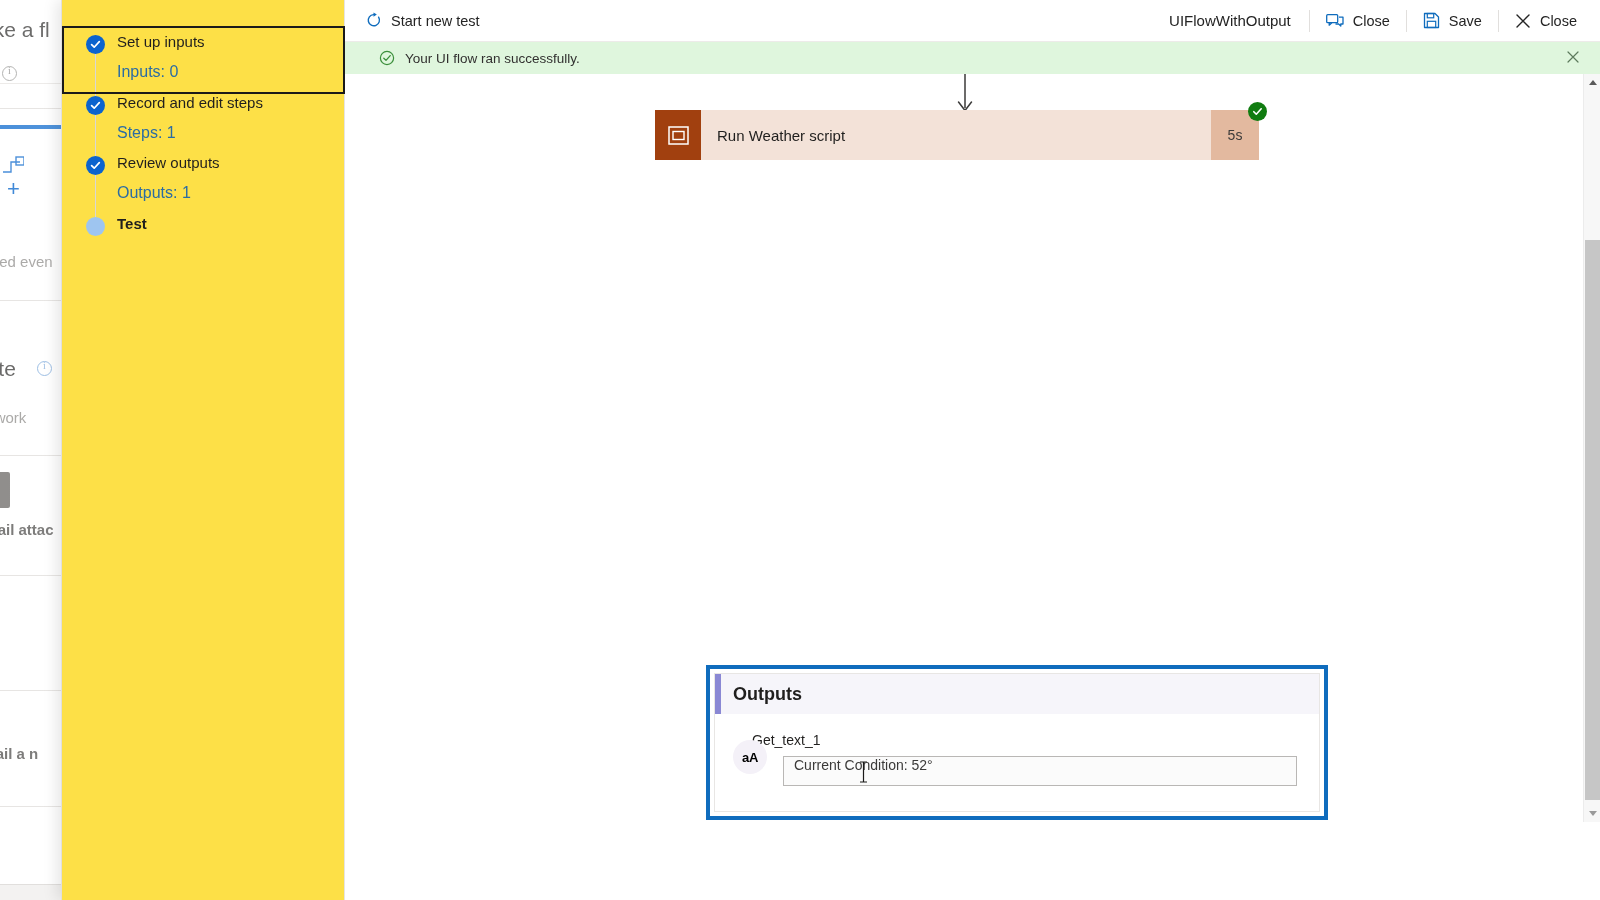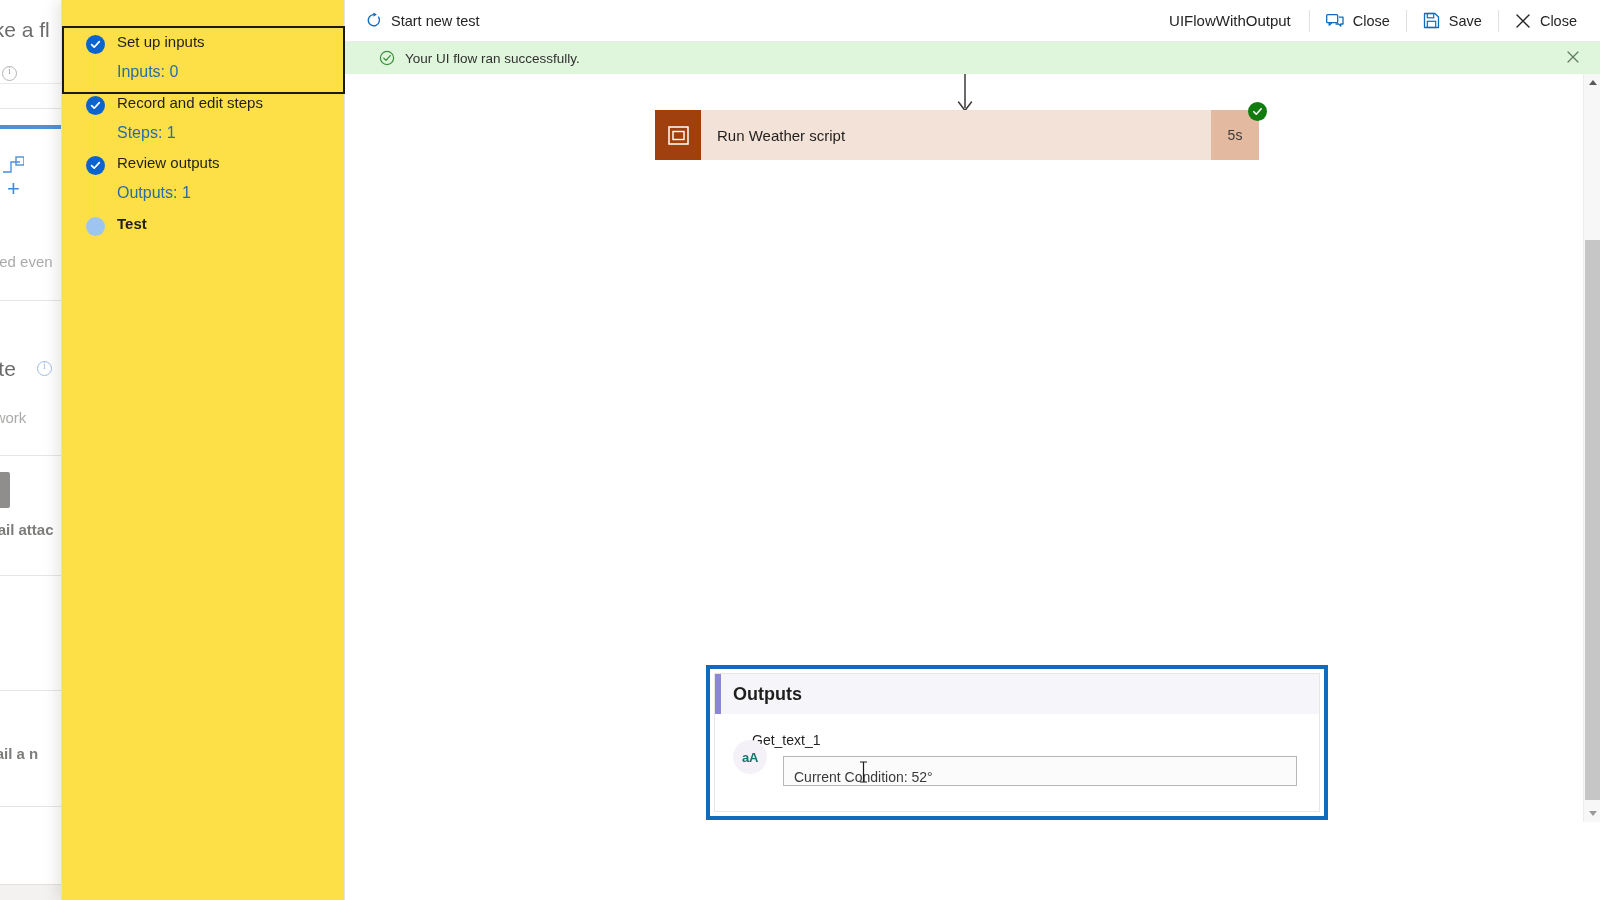--- a/index.html
+++ b/index.html
@@ -226,32 +226,32 @@
   .outputs-title {
     margin-left: 12px; font-size: 18px; font-weight: 700; color: #201f1e;
   }
   .outputs-body { position: absolute; left: 0; top: 40px; width: 100%; }
   .out-row { position: relative; padding: 18px 0 0 0; }
   .out-avatar {
     position: absolute; left: 18px; top: 26px;
     width: 34px; height: 34px; border-radius: 50%;
     background: #f4f1f8;
     display: flex; align-items: center; justify-content: center;
-    font-size: 13px; color: #0f766e; font-weight: 600;
+    font-size: 13px; color: #000000; font-weight: 600;
     letter-spacing: -.4px;
   }
   .out-label {
     margin-left: 37px; font-size: 14px; color: #201f1e;
   }
   .out-field {
     margin: 8px 22px 0 68px;
     height: 30px;
     border: 1px solid #b9b7b5;
     background: #fbfbfb;
-    display: flex; align-items: flex-end;
+    display: flex; align-items: flex-start;
     padding: 0 10px;
     font-size: 14px; color: #3b3a39;
     position: relative;
   }
   .ibeam {
     position: absolute; left: 75px; top: 4px;
     width: 9px; height: 22px;
   }
 
   

